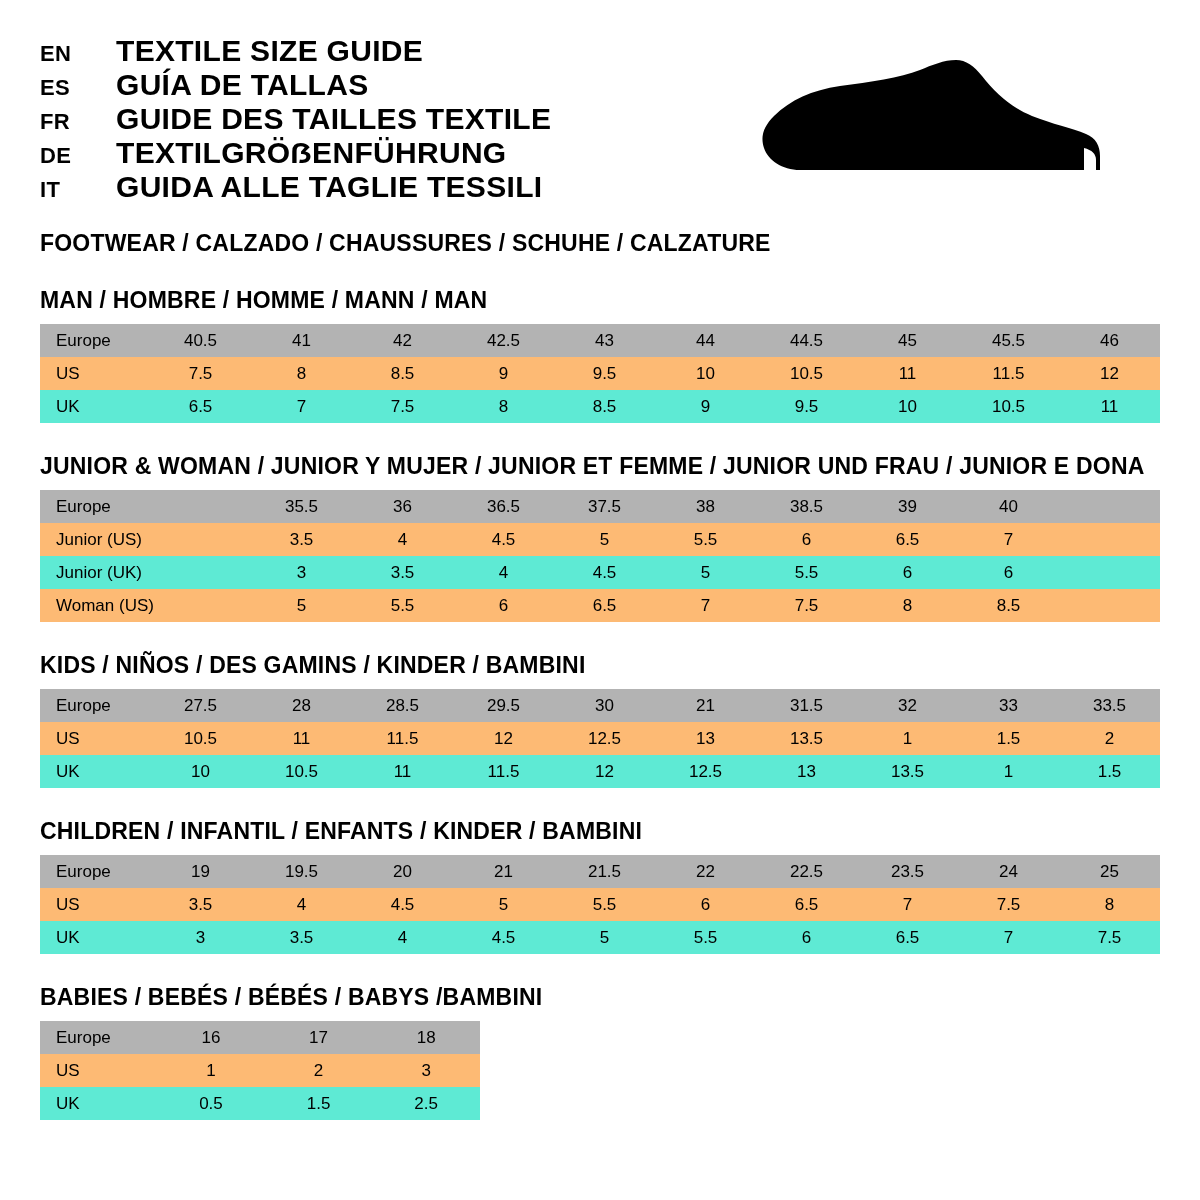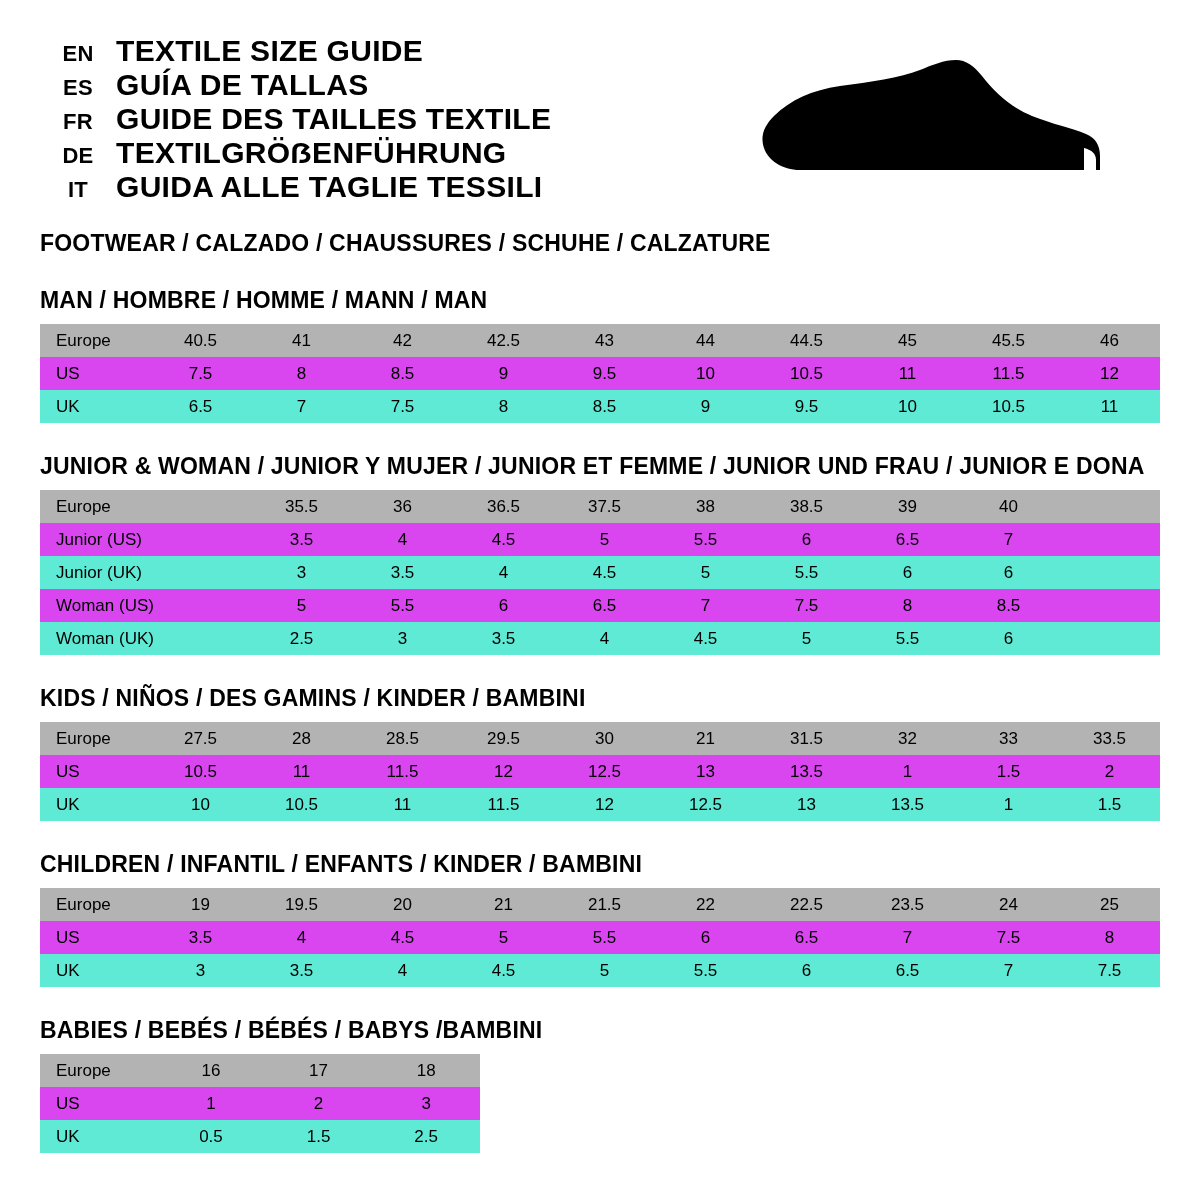--- a/index.html
+++ b/index.html
@@ -21,21 +21,20 @@
     height: 1200px;
     box-sizing: border-box;
     padding: 34px 40px 0 40px;
   }
 
   
   .header {
     display: flex;
     align-items: flex-start;
     justify-content: space-between;
-    text-align: center;
   }
   .lang-block {
     display: block;
   }
   .lang-row {
     display: flex;
     align-items: baseline;
     height: 34px;
   }
   .lang-code {
@@ -82,21 +81,21 @@
     vertical-align: middle;
     padding: 0;
     white-space: nowrap;
   }
   table.size-table td.label {
     text-align: left;
     padding-left: 16px;
   }
   tr.row-head td { background: #b3b3b3; }
   tr.row-alt td  { background: #5eead4; }
-  tr.row-plain td { background: #d946ef; }
+  tr.row-plain td { background: #fdba74; }
 
   
   .w-full { width: 1120px; }
   .w-babies { width: 440px; }
 </style>
 </head>
 <body>
 
 <div class="page">
 
@@ -258,33 +257,20 @@
           <td>5</td>
           <td>5.5</td>
           <td>6</td>
           <td>6.5</td>
           <td>7</td>
           <td>7.5</td>
           <td>8</td>
           <td>8.5</td>
           <td></td>
         </tr>
-        <tr class="row-alt">
-          <td class="label">Woman (UK)</td>
-          <td></td>
-          <td>2.5</td>
-          <td>3</td>
-          <td>3.5</td>
-          <td>4</td>
-          <td>4.5</td>
-          <td>5</td>
-          <td>5.5</td>
-          <td>6</td>
-          <td></td>
-        </tr>
       </tbody>
     </table>
   </div>
 
   <div class="section">
     <div class="section-title">KIDS / NIÑOS / DES GAMINS / KINDER / BAMBINI</div>
     <table class="size-table w-full">
       <colgroup>
         <col style="width:110px">
           <col style="width:101px">

